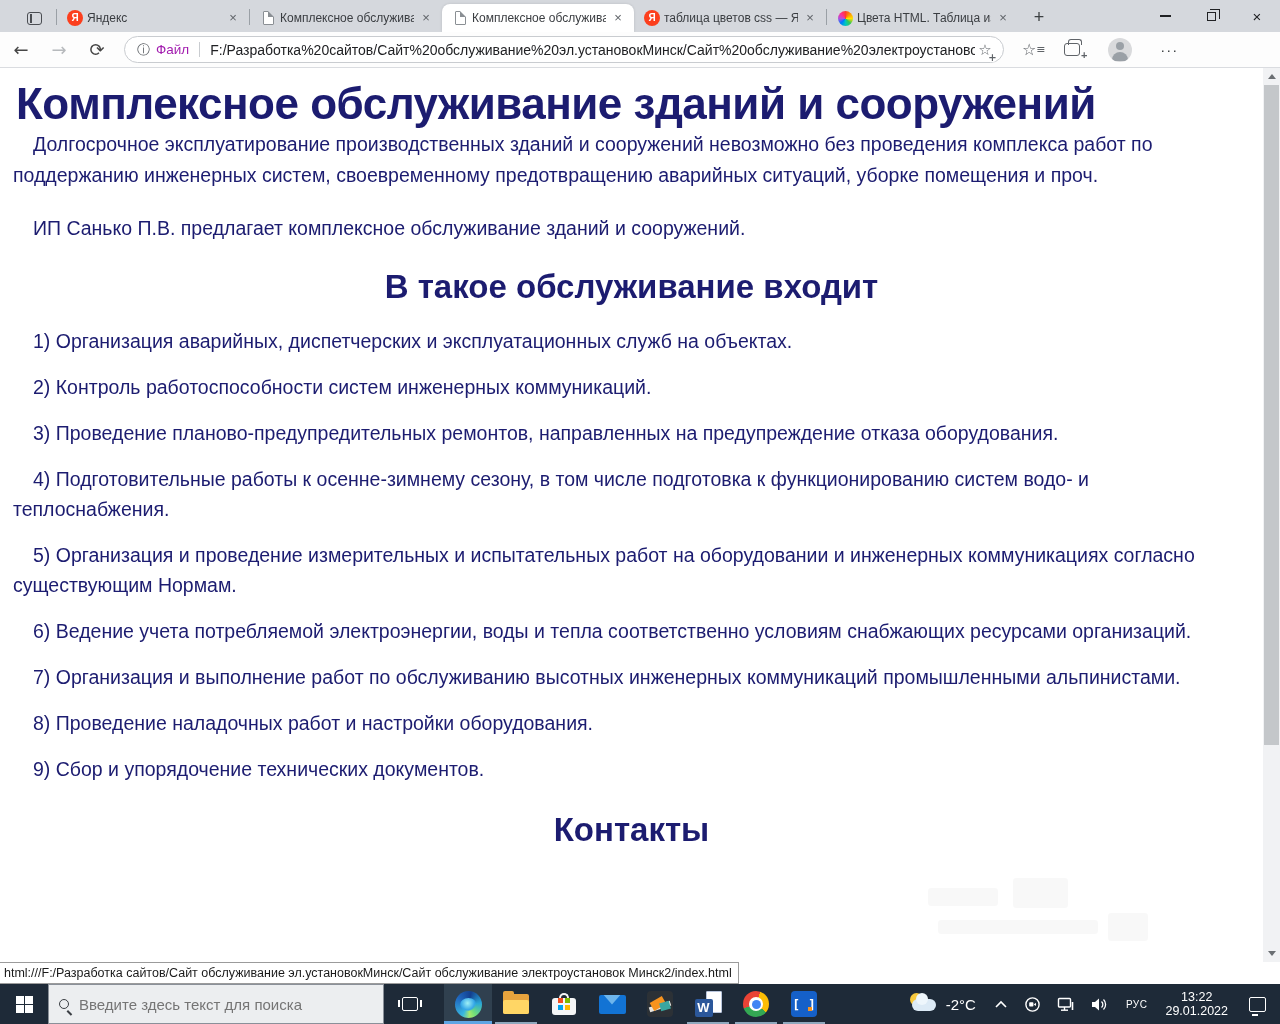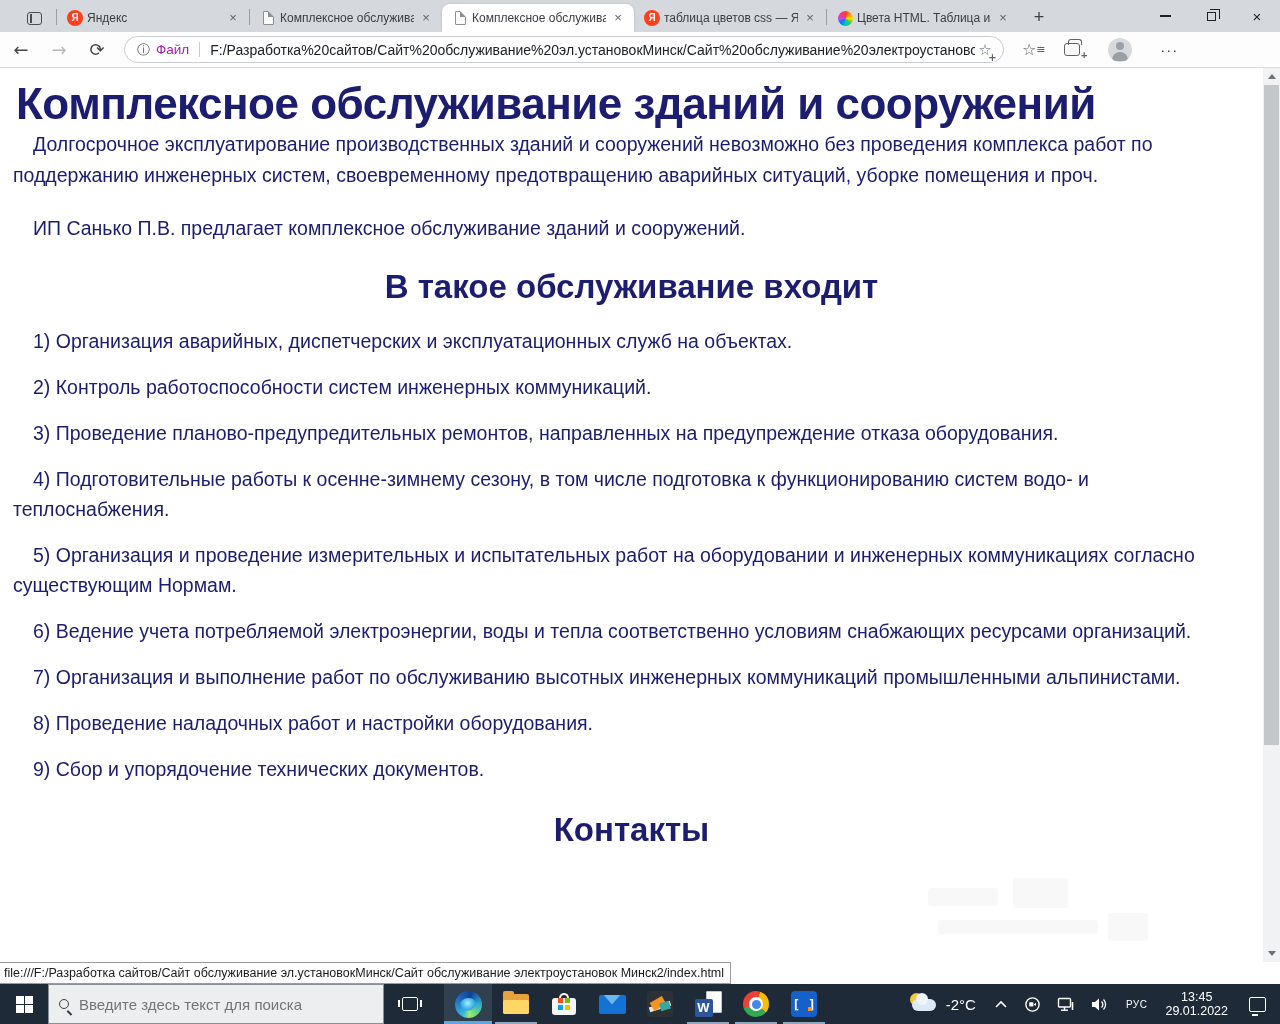--- a/index.html
+++ b/index.html
@@ -305,21 +305,21 @@
 <div class="scrollbar">
   <div class="sb-arrow sb-up">
       <span class="tri-up"></span>
     </div>
   <div class="sb-thumb"></div>
   <div class="sb-arrow sb-down">
       <span class="tri-down"></span>
     </div>
 </div>
 
-<div class="status-tip">file:///F:/Разработка сайтов/Сайт обслуживание эл.установокМинск/Сайт обслуживание электроустановок Минск2/index.html</div>
+<div class="status-tip">html:///F:/Разработка сайтов/Сайт обслуживание эл.установокМинск/Сайт обслуживание электроустановок Минск2/index.html</div>
 
 <div class="taskbar">
   <div class="start-btn">
     <div class="win-logo">
         <span></span>
         <span></span>
         <span></span>
         <span></span>
       </div>
   </div>
@@ -406,20 +406,20 @@
     </div>
     <div class="tray-btn">
       <svg class="tray-svg" width="18" height="15" viewBox="0 0 18 15">
         <polygon points="1,5 4,5 8,1.5 8,13.5 4,10 1,10" fill="#fff"></polygon>
         <path d="M10.5 4.5 a4 4 0 0 1 0 6" fill="none" stroke="#fff" stroke-width="1.3"></path>
         <path d="M12.5 2.5 a7 7 0 0 1 0 10" fill="none" stroke="#fff" stroke-width="1.3"></path>
       </svg>
     </div>
     <div class="lang">РУС</div>
     <div class="clock">
-      <div>13:45</div>
+      <div>13:22</div>
       <div>29.01.2022</div>
     </div>
     <div class="action-btn tray-btn">
       <span class="ac-glyph"></span>
     </div>
   </div>
 </div>
 
 </body></html>

